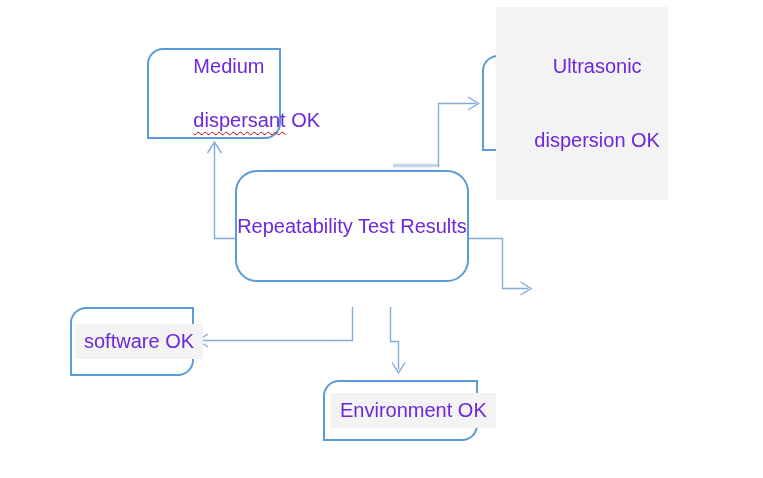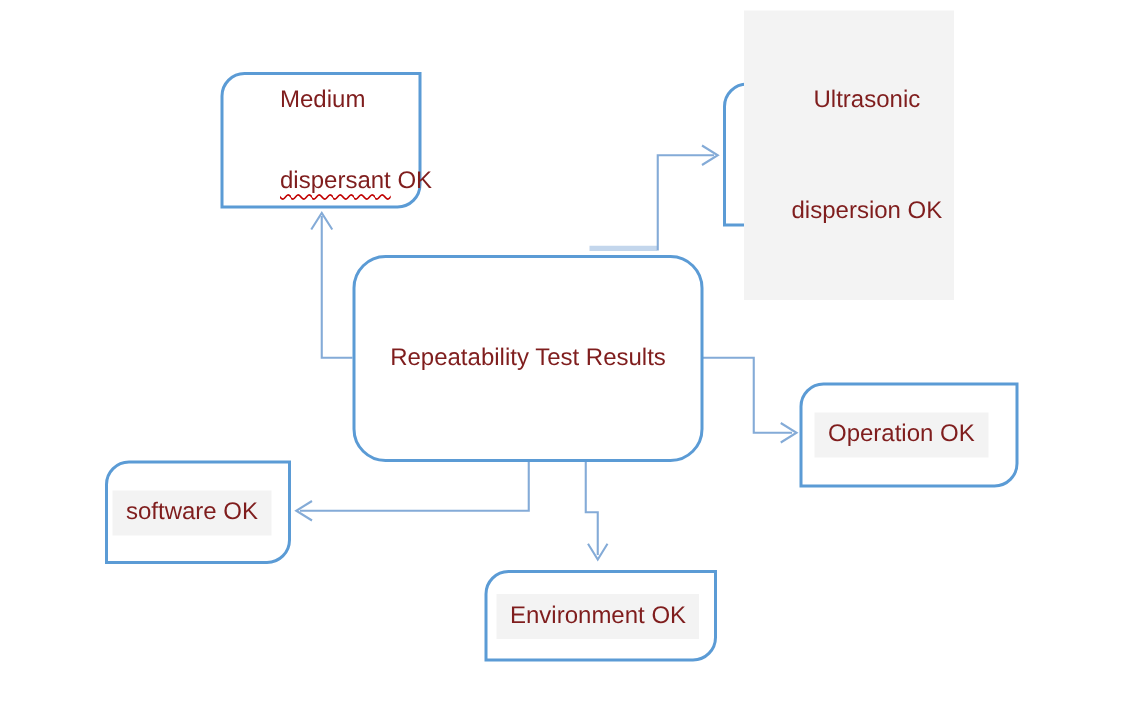--- a/index.html
+++ b/index.html
@@ -1,40 +1,40 @@
 <!DOCTYPE html>
 <html><head>
 <meta charset="utf-8">
 <style>
   html,body{margin:0;padding:0;background:#ffffff;}
   .canvas{
     position:relative;
     width:763px;height:478px;
     background:#ffffff;
     font-family:"Liberation Sans", sans-serif;
-    font-size:16px;
-    color:#7f1d1d;
+    font-size:20px;
+    color:#6d28d9;
     overflow:hidden;
   }
   .node{
     position:absolute;
     box-sizing:border-box;
     border:2px solid #5b9bd5;
     background:#ffffff;
     display:flex;
     align-items:center;
   }
   .diag{border-radius:16px 0 16px 0;}
   .node-central{
     border-radius:22px;
     justify-content:center;
   }
   .node-medium   {left:147px;top:48px;width:134px;height:91px;}
   .node-ultra    {left:482px;top:55px;width:139px;height:96px;}
-  .node-central  {left:235px;top:170px;width:234px;height:138px;}
+  .node-central  {left:235px;top:170px;width:234px;height:112px;}
   .node-operation{left:533px;top:255px;width:146px;height:70px;}
   .node-software {left:70px;top:307px;width:124px;height:69px;}
   .node-env      {left:323px;top:380px;width:155px;height:61px;}
 
   .label{white-space:pre;}
   .pad-medium{padding-left:11px;line-height:27px;}
   .pad-ultra{margin-left:12px;line-height:37px;}
   .hl{background:#f3f3f3;text-align:center;}
   .hl-ultra{padding:4px 8px 4px 5px;}
   .hl-line{padding:6px 9px;}
@@ -98,23 +98,20 @@
     <div class="label hl hl-ultra pad-ultra">
       <span>Ultrasonic</span><br>
       <span>dispersion OK</span>
     </div>
   </div>
 
   <div class="node node-central">
     <div class="label">Repeatability Test Results</div>
   </div>
 
-  <div class="node diag node-operation">
-    <div class="label hl hl-line" style="margin-left:8px;">Operation OK</div>
-  </div>
 
   <div class="node diag node-software">
     <div class="label hl hl-line" style="margin-left:3px;">software OK</div>
   </div>
 
   <div class="node diag node-env">
     <div class="label hl hl-line" style="margin-left:6px;">Environment OK</div>
   </div>
 
 </div>

